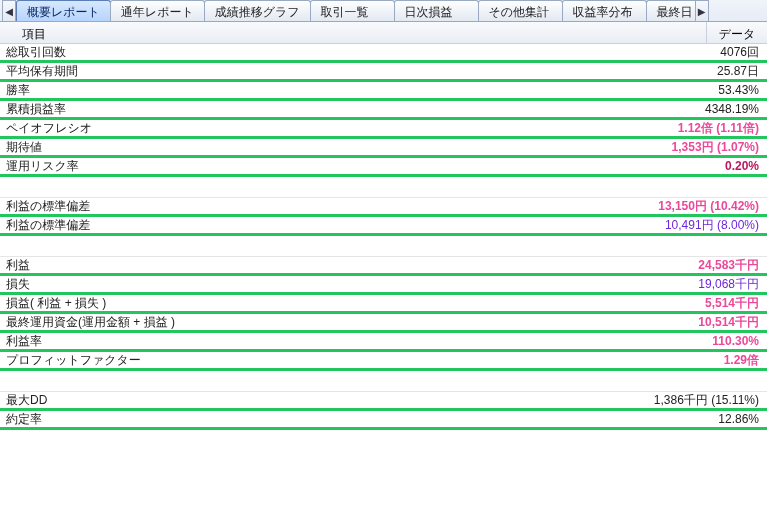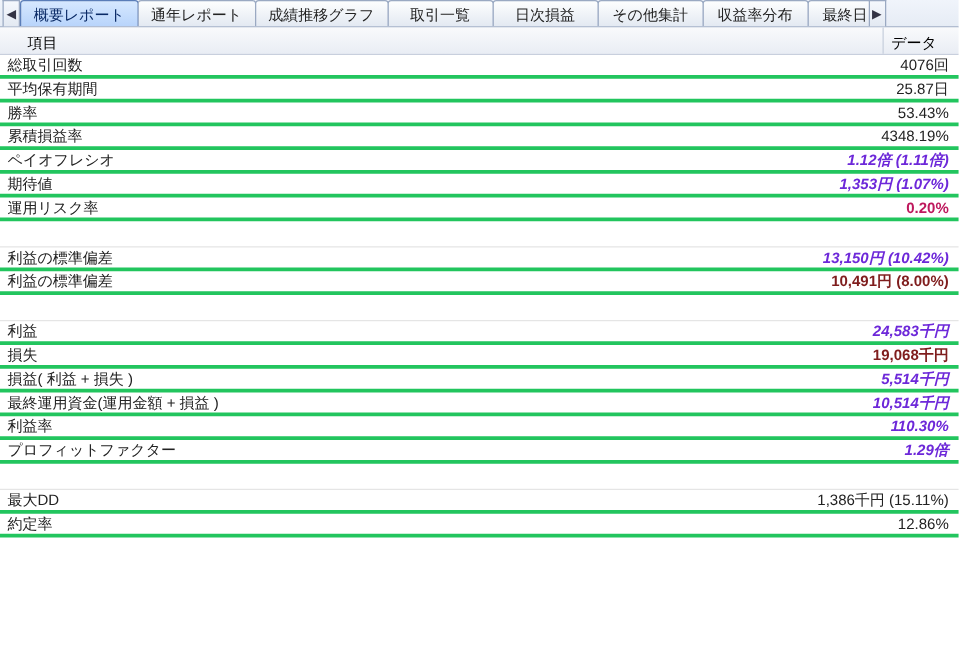--- a/index.html
+++ b/index.html
@@ -29,21 +29,21 @@
     font-size: 10px;
     background: linear-gradient(#f5f8fd, #e3e9f2);
     border: 1px solid #9aa9c2;
     border-bottom: none;
     cursor: pointer;
   }
   .tab {
     flex: 0 0 auto;
     min-width: 85px;
     padding: 3px 10px 0 10px;
-    text-align: center;
+    text-align: left;
     background: linear-gradient(#fdfefe, #e3e9f2);
     border: 1px solid #9aa9c2;
     border-bottom: none;
     border-top-left-radius: 3px;
     border-top-right-radius: 3px;
     margin-right: -1px;
     color: #222;
     cursor: pointer;
     white-space: nowrap;
   }
@@ -66,21 +66,21 @@
     border-bottom: 1px solid #c8cfdd;
   }
   .header-row .col-label {
     flex: 1;
     padding: 4px 22px;
     border-right: 1px solid #c8cfdd;
   }
   .header-row .col-data {
     width: 60px;
     padding: 4px 6px;
-    text-align: left;
+    text-align: center;
     font-family: Liberation Serif, serif;
   }
   .rows { }
   .row {
     display: flex;
     height: 19px;
     border-bottom: 3px solid #22c55e;
     align-items: center;
   }
   .row.spacer {
@@ -93,22 +93,22 @@
     color: #222;
     white-space: nowrap;
   }
   .row .value {
     flex: 1;
     padding: 0 8px 0 6px;
     text-align: right;
     white-space: nowrap;
   }
   .c-black { color: #222; }
-  .c-blue  { color: #6d28d9; font-weight: bold; font-style: italic; }
-  .c-red   { color: #7f1d1d; font-weight: bold; }
+  .c-blue  { color: #ec4899; font-weight: bold; }
+  .c-red   { color: #6d28d9; font-weight: normal; }
   .c-green { color: #be185d; font-weight: bold; }
 </style>
 </head>
 <body>
 
 <div class="tabbar">
   <div class="arrow">◀</div>
   <div class="tab active">概要レポート</div>
   <div class="tab">通年レポート</div>
   <div class="tab">成績推移グラフ</div>

